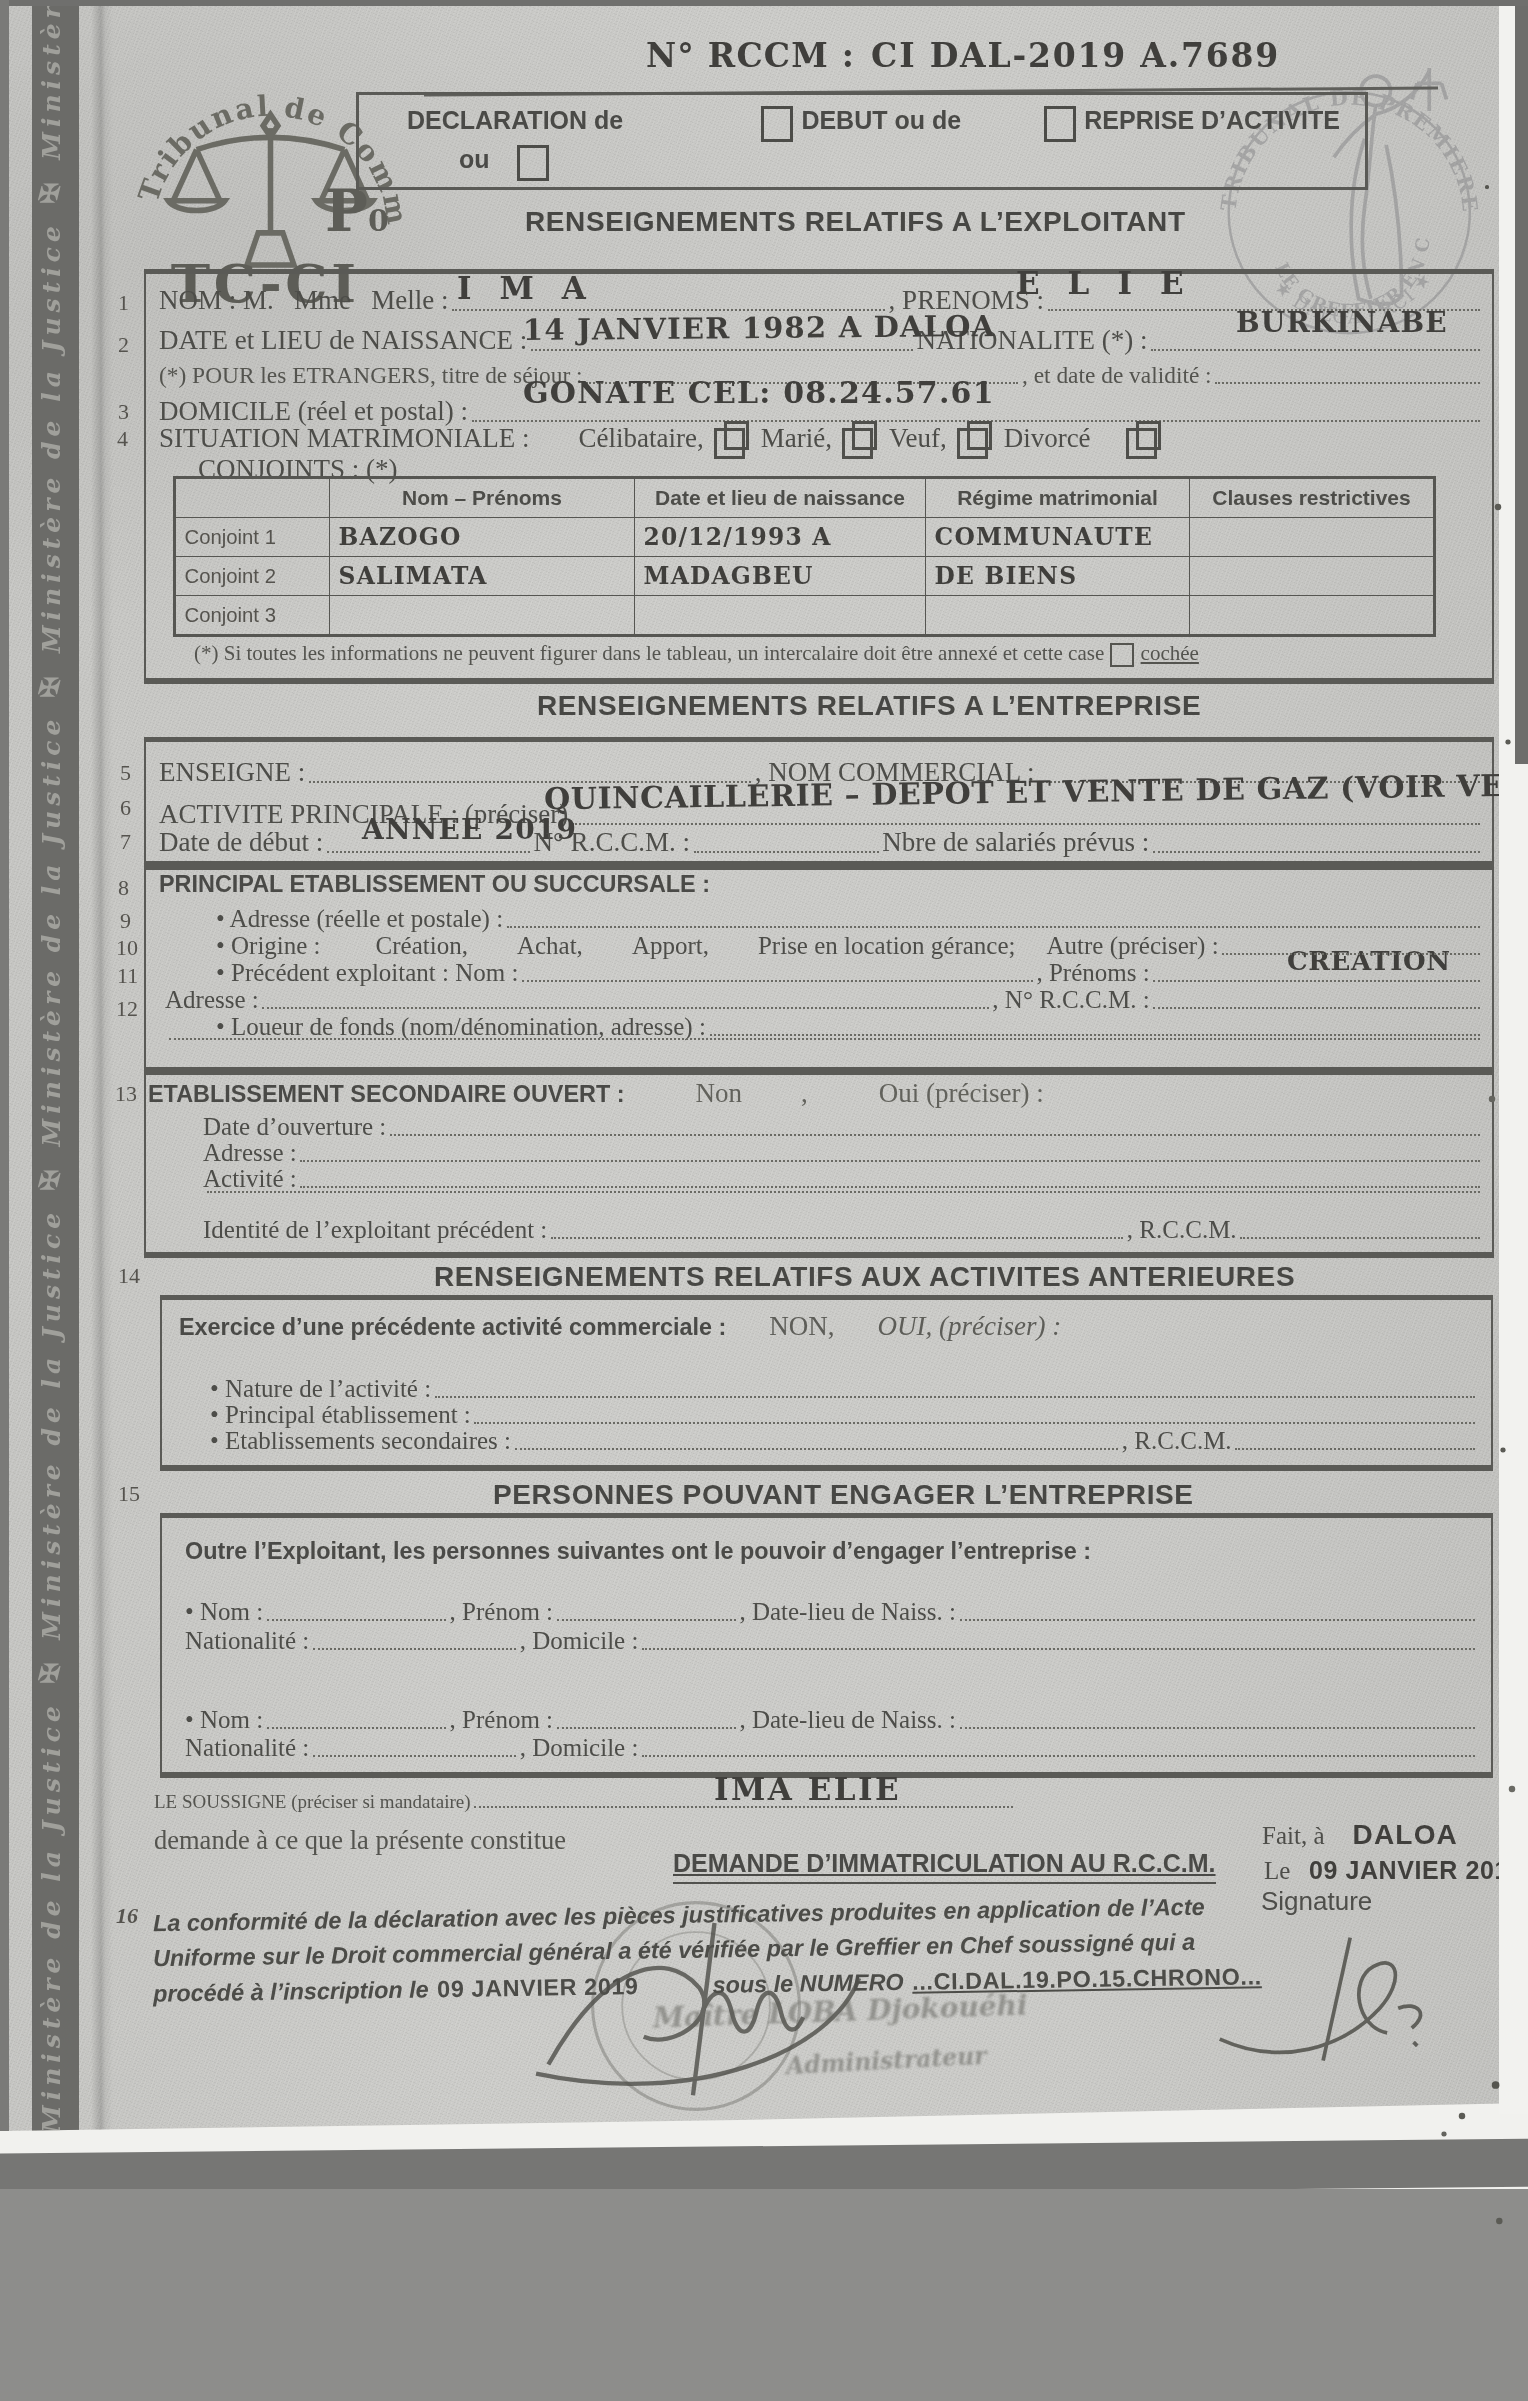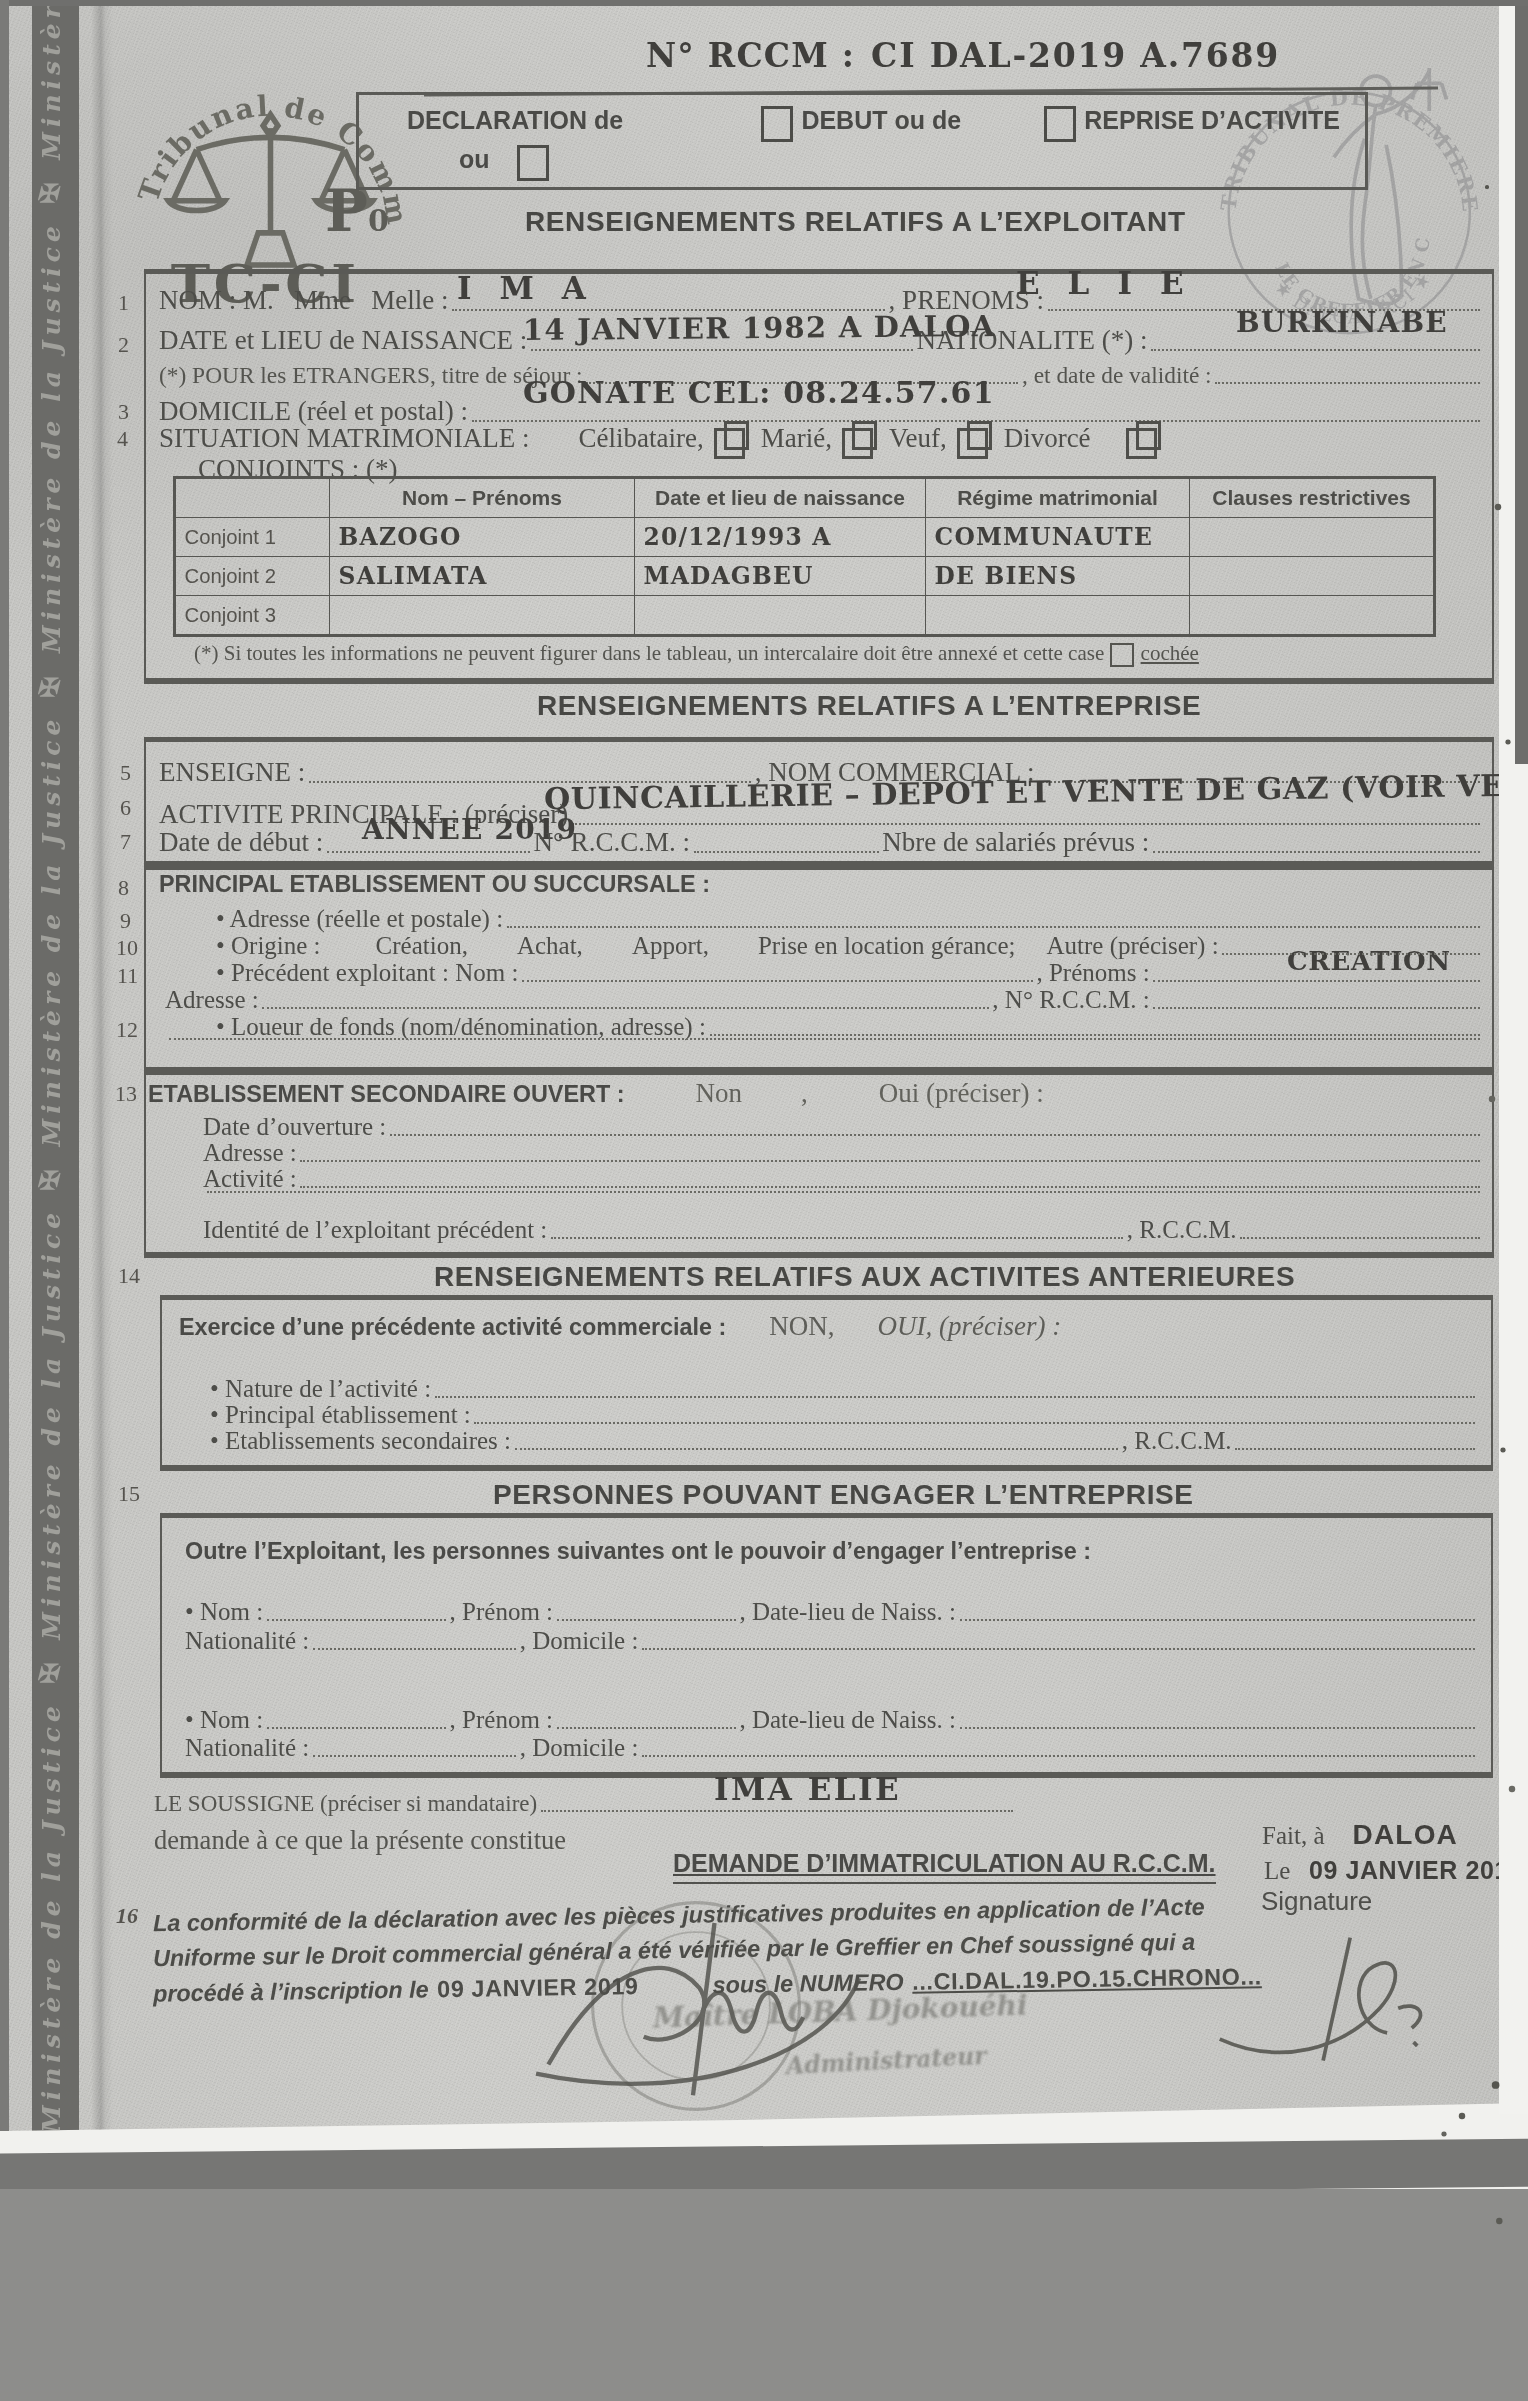--- a/index.html
+++ b/index.html
@@ -278,21 +278,21 @@
       <i class="dotsf" style="width:185px;"></i>
       <span class="slbl">Nbre de salariés prévus :</span>
       <i class="dots"></i>
     </div>
 
     <div class="formbox" style="left:144px;top:861px;width:1346px;height:203px;"></div>
     <span class="num" style="left:118px;top:875px;">8</span>
     <span class="num" style="left:120px;top:908px;">9</span>
     <span class="num" style="left:116px;top:935px;">10</span>
     <span class="num" style="left:117px;top:963px;">11</span>
-    <span class="num" style="left:116px;top:1017px;">12</span>
+    <span class="num" style="left:116px;top:996px;">12</span>
 
     <div class="row" style="left:159px;top:871px;">
       <span class="bbl">PRINCIPAL ETABLISSEMENT OU SUCCURSALE :</span>
     </div>
     <div class="row" style="left:216px;right:44px;top:905px;">
       <span class="slbl" style="font-size:25px;">• Adresse (réelle et postale) :</span>
       <i class="dots"></i>
     </div>
     <span class="stamp" style="left:1287px;top:916px;font-size:26px;letter-spacing:0.6px;margin-top:30px;">CREATION</span>
     <div class="row" style="left:216px;right:44px;top:959px;">
@@ -417,21 +417,21 @@
     </div>
     <div class="row" style="left:185px;right:49px;top:1734px;">
       <span class="slbl" style="font-size:25px;">Nationalité :</span>
       <i class="dotsf" style="width:203px;"></i>
       <span class="slbl" style="font-size:25px;">, Domicile :</span>
       <i class="dots"></i>
     </div>
 
     <span class="stamp" style="left:714px;top:1771px;font-size:31px;letter-spacing:2.5px;">IMA ELIE</span>
     <div class="row" style="left:154px;top:1791px;width:863px;">
-      <span class="slbl" style="font-size:23px;color:#54544f;">LE SOUSSIGNE (préciser si mandataire)</span>
+      <span class="slbl" style="font-size:19px;color:#54544f;">LE SOUSSIGNE (préciser si mandataire)</span>
       <i class="dots"></i>
     </div>
     <div class="row" style="left:154px;top:1825px;">
       <span class="slbl" style="font-size:26.5px;color:#54544f;">demande à ce que la présente constitue</span>
     </div>
     <div class="row" style="left:673px;top:1849px;">
       <span class="bbl und" style="font-size:25px;border-bottom:2.5px solid #52524e;padding-bottom:3.7px;">DEMANDE D’IMMATRICULATION AU R.C.C.M.</span>
     </div>
 
     <div class="row" style="left:1262px;top:1819px;text-align:right;">

